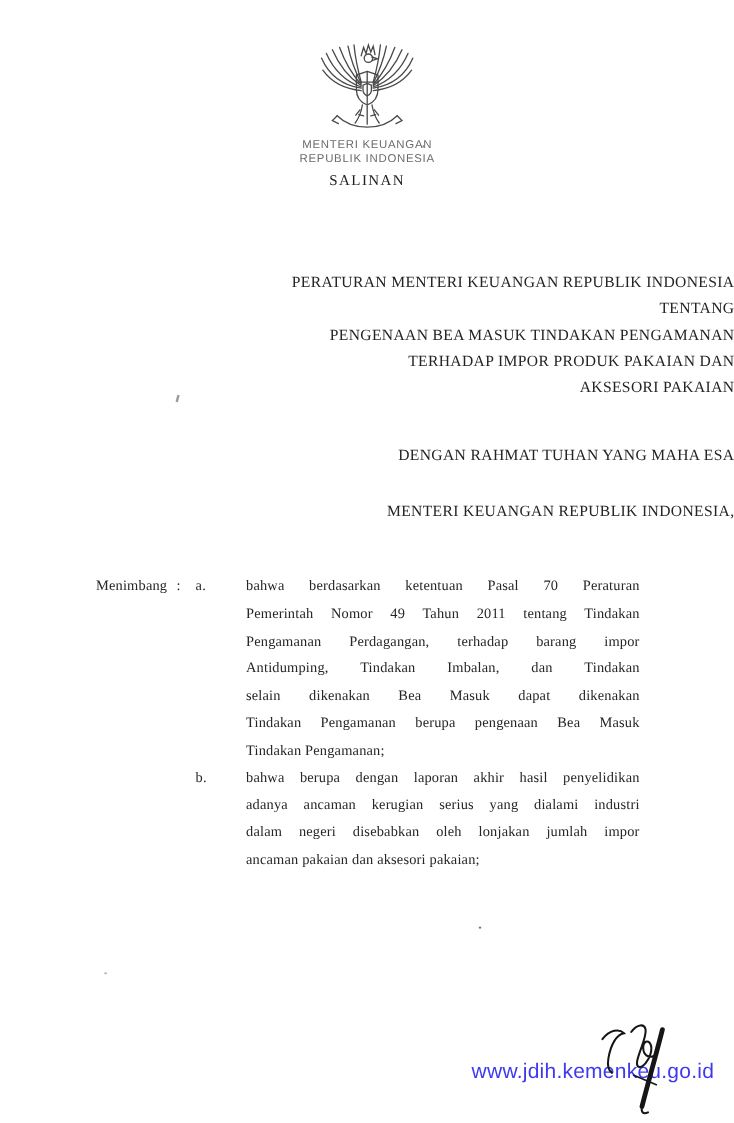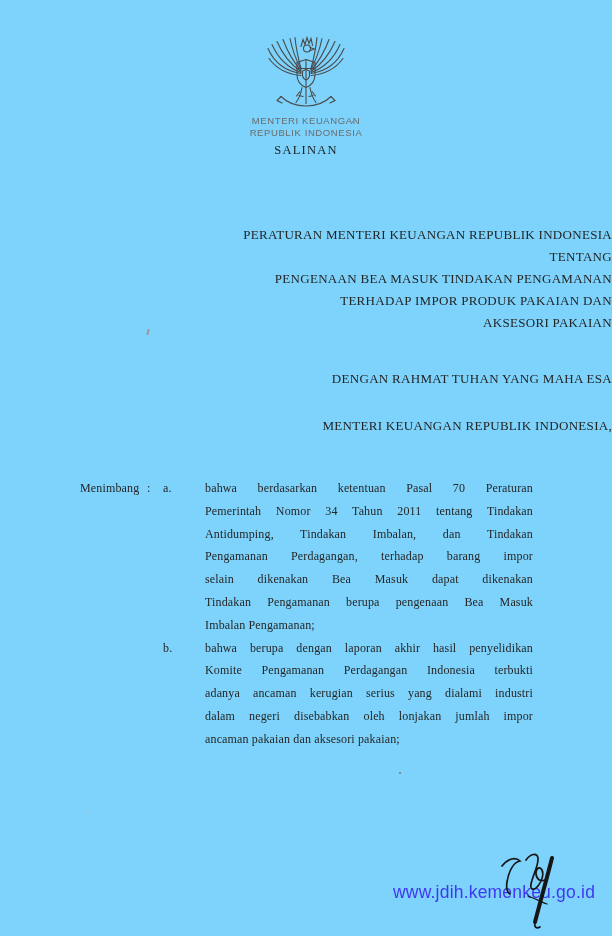--- a/index.html
+++ b/index.html
@@ -2,21 +2,21 @@
 <html><head>
 <meta charset="utf-8">
 <style>
   * { margin: 0; padding: 0; box-sizing: border-box; }
   html, body { background: #e8e8e8; }
   .page {
     position: relative;
     width: 612px;
     height: 936px;
     margin: 0 auto;
-    background: #7dd3fc;
+    background: #ffffff;
     overflow: hidden;
     font-family: "Liberation Serif", "DejaVu Serif", serif;
     color: #2b2b2b;
   }
 
   
   .header-block {
     position: absolute;
     top: 33px; left: 0; right: 0;
     text-align: center;
@@ -188,34 +188,33 @@
 
   <div class="cons">
     <div class="cons-label">Menimbang</div>
     <div class="cons-colon">:</div>
     <div class="cons-items">
 
       <div class="cons-item">
         <div class="item-marker">a.</div>
         <div class="item-lines">
           <div class="bline">bahwa berdasarkan ketentuan Pasal 70 Peraturan</div>
-          <div class="bline">Pemerintah Nomor 34 Tahun 2011 tentang Tindakan</div>
+          <div class="bline">Pemerintah Nomor 49 Tahun 2011 tentang Tindakan</div>
+          <div class="bline">Pengamanan Perdagangan, terhadap barang impor</div>
           <div class="bline">Antidumping, Tindakan Imbalan, dan Tindakan</div>
-          <div class="bline">Pengamanan Perdagangan, terhadap barang impor</div>
           <div class="bline">selain dikenakan Bea Masuk dapat dikenakan</div>
           <div class="bline">Tindakan Pengamanan berupa pengenaan Bea Masuk</div>
-          <div class="bline last">Imbalan Pengamanan;</div>
+          <div class="bline last">Tindakan Pengamanan;</div>
         </div>
       </div>
 
       <div class="cons-item">
         <div class="item-marker">b.</div>
         <div class="item-lines">
           <div class="bline">bahwa berupa dengan laporan akhir hasil penyelidikan</div>
-          <div class="bline">Komite Pengamanan Perdagangan Indonesia terbukti</div>
           <div class="bline">adanya ancaman kerugian serius yang dialami industri</div>
           <div class="bline">dalam negeri disebabkan oleh lonjakan jumlah impor</div>
           <div class="bline last">ancaman pakaian dan aksesori pakaian;</div>
         </div>
       </div>
 
     </div>
   </div>
 
   <div class="watermark">www.jdih.kemenkeu.go.id</div>

